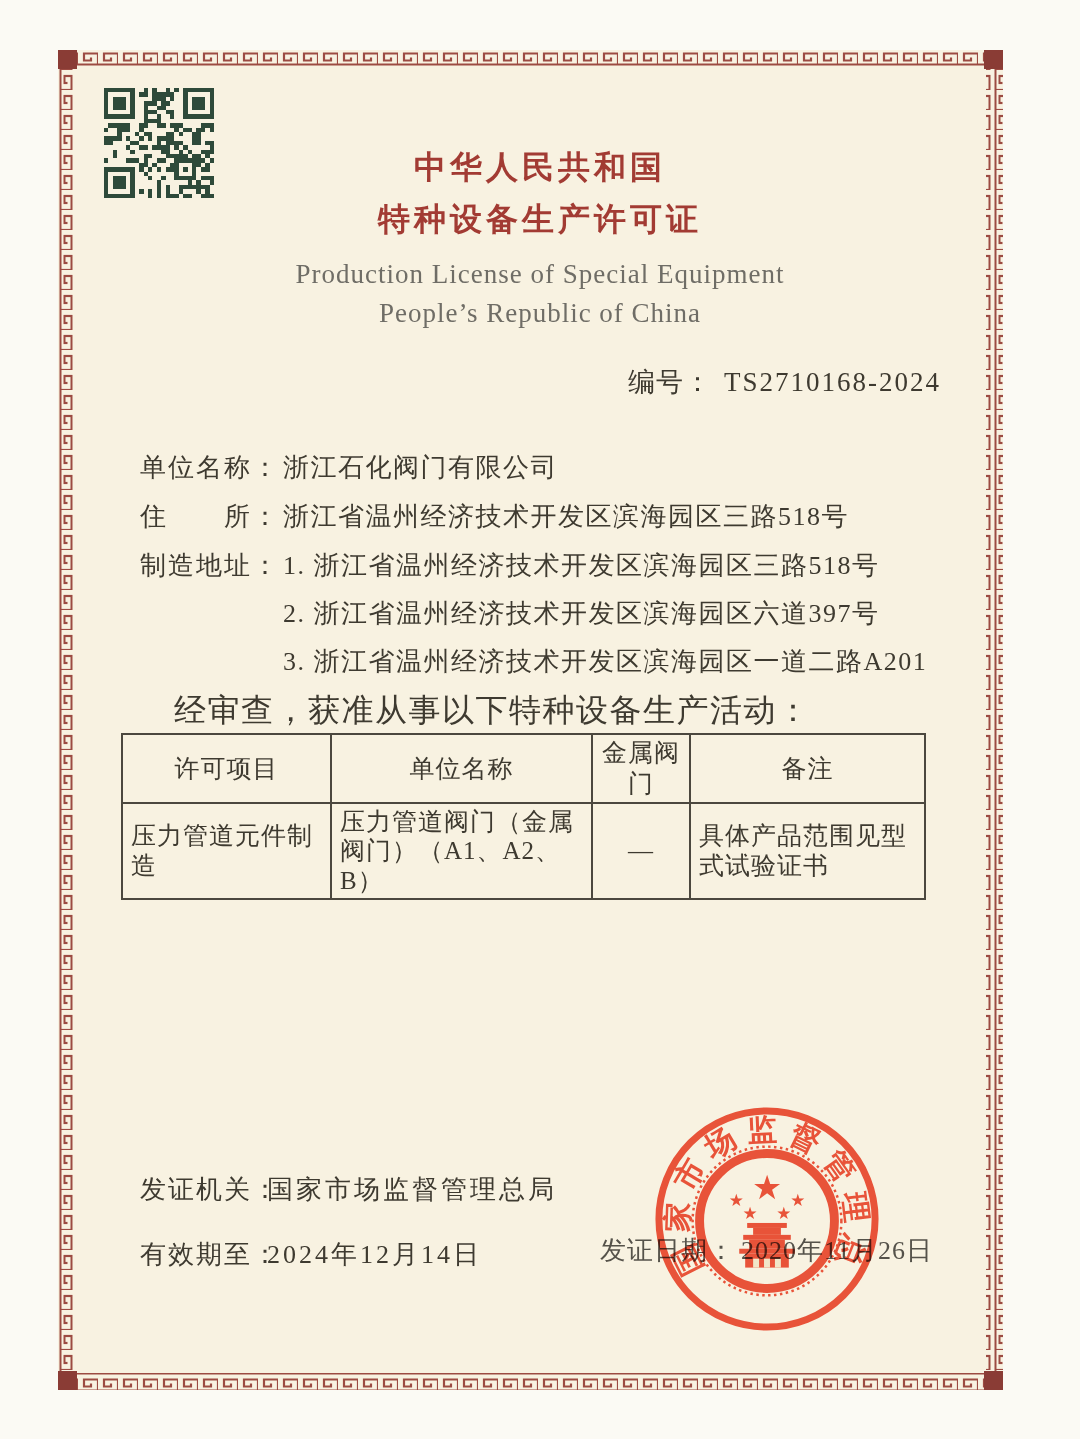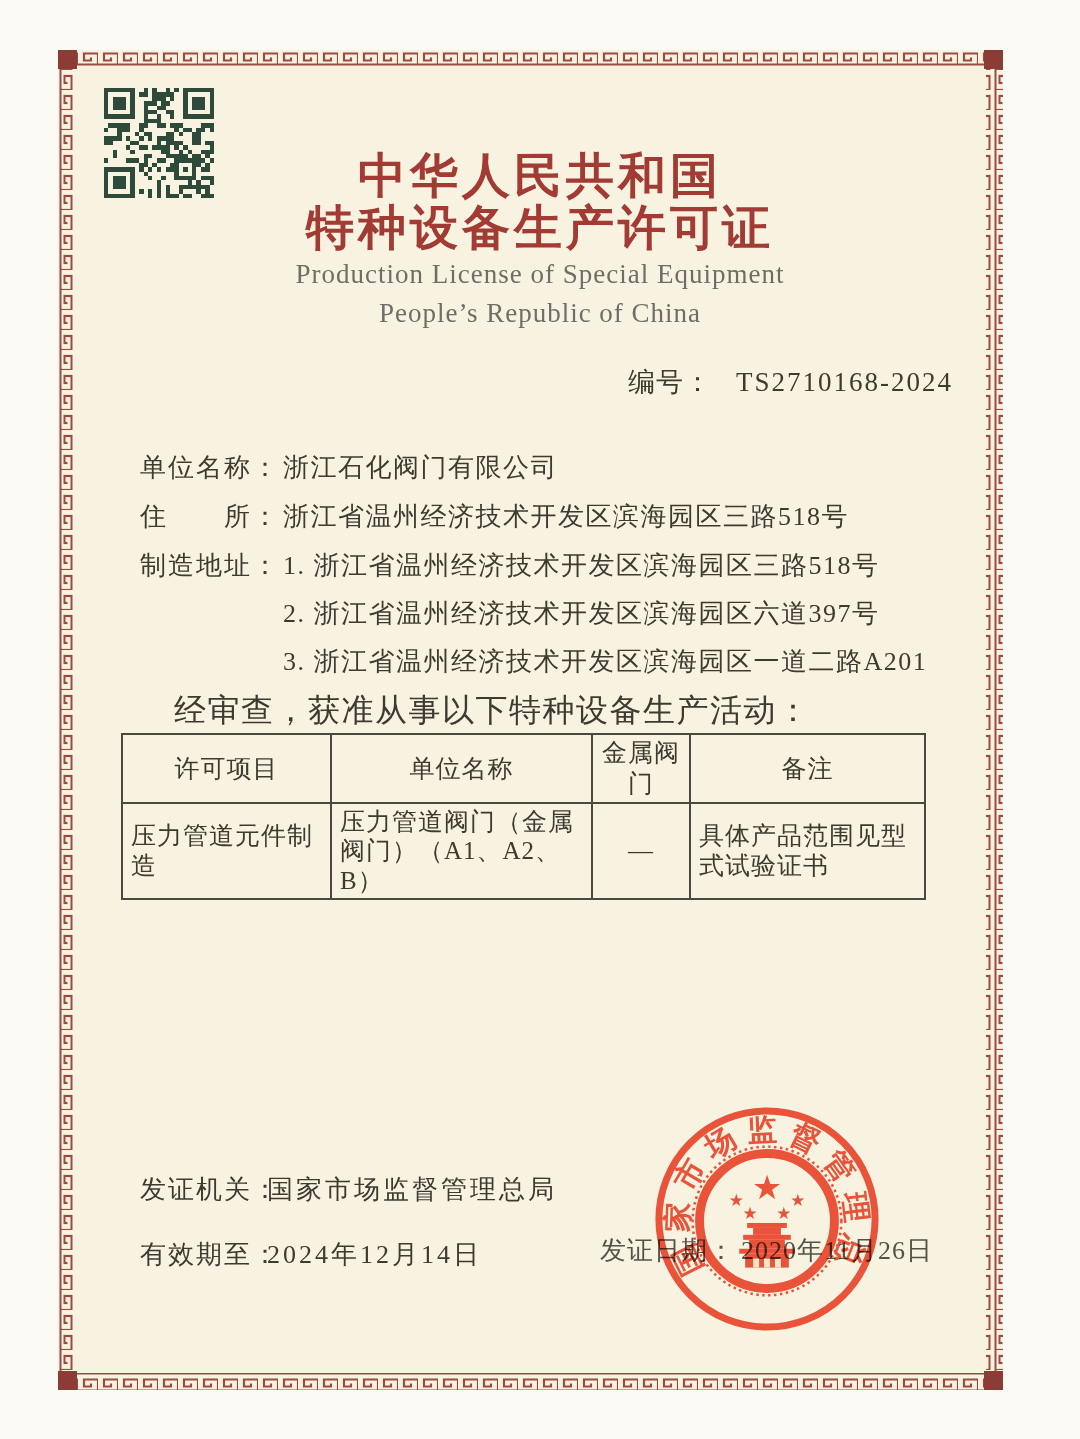--- a/index.html
+++ b/index.html
@@ -15,29 +15,29 @@
     --qr-green:#2e4a3a;
   }
   *{margin:0;padding:0;box-sizing:border-box}
   body{font-family:"Liberation Serif","DejaVu Serif",serif;background:#e9e9e9}
   .page{position:relative;width:1080px;height:1439px;background:var(--bg-outer);overflow:hidden}
   .cert-bg{position:absolute;left:58px;top:50px;width:945px;height:1340px;background:var(--bg-cream)}
   .frame{position:absolute;left:58px;top:50px;width:945px;height:1340px}
   .qr{position:absolute;left:104px;top:88px;width:110px;height:110px}
   .title-cn{position:absolute;left:0;width:100%;text-align:center;color:var(--title-red);
     font-family:Liberation Sans, sans-serif;font-weight:bold;
-    font-size:48px;letter-spacing:4px;line-height:1.1}
+    font-size:32px;letter-spacing:4px;line-height:1.1}
   .t1{top:150px}
   .t2{top:202px}
   .title-en{position:absolute;left:0;width:100%;text-align:center;color:var(--text-gray);
     font-size:27px;letter-spacing:1px;line-height:1.1}
   .e1{top:260px}
   .e2{top:299px}
   .serial{position:absolute;left:628px;top:364px;font-size:27px;color:var(--text-dark);letter-spacing:1px}
-  .serial .val{margin-left:24px;letter-spacing:2px}
+  .serial .val{margin-left:12px;letter-spacing:2px}
   .frow{position:absolute;font-size:26px;color:var(--text-dark);white-space:nowrap}
   .frow .lab{position:absolute;left:0;letter-spacing:2px}
   .frow .val{position:absolute;left:143px;letter-spacing:1.5px}
   .r-company{left:140px;top:450px;width:800px}
   .r-residence{left:140px;top:499px;width:800px}
   .r-mfg1{left:140px;top:548px;width:800px}
   .r-mfg2{left:140px;top:596px;width:800px}
   .r-mfg3{left:140px;top:644px;width:800px}
   .approval{position:absolute;left:174px;top:689px;font-size:32px;color:var(--text-dark);letter-spacing:1.5px}
   table.lic{position:absolute;left:121px;top:733px;width:803px;border-collapse:collapse;

